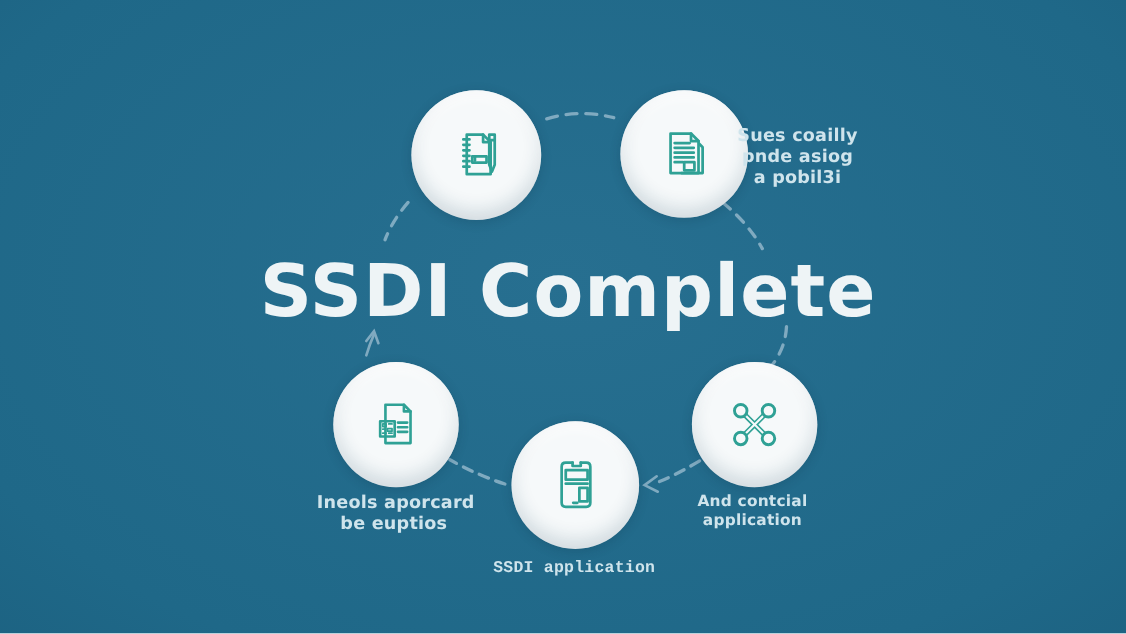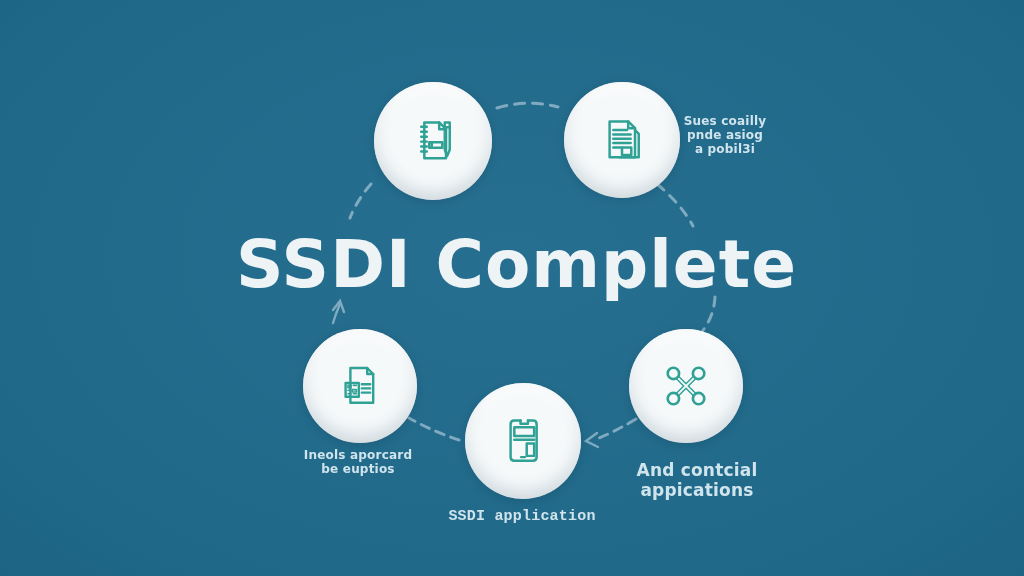--- a/index.html
+++ b/index.html
@@ -20,28 +20,28 @@
   .node-circle svg{display:block;}
   .main-title{
     position:absolute;left:0;right:4px;top:226px;
     text-align:center;
     font-size:66px;font-weight:800;letter-spacing:1px;
     color:#eef4f6;
     margin-left:13px;
   }
   .label{
     position:absolute;text-align:center;
-    color:#cfe4ec;font-weight:600;font-size:12px;line-height:1.18;
+    color:#cfe4ec;font-weight:600;font-size:16px;line-height:1.18;
     letter-spacing:.2px;
   }
   .label div{white-space:nowrap;}
   .label-top-right{left:655px;top:114px;width:140px;}
   .label-bottom-left{left:288px;top:448px;width:140px;}
   .label-bottom-center{left:442px;top:508px;width:160px;font-size:15px;font-family:Liberation Mono, monospace;}
-  .label-right{left:626px;top:448px;width:142px;font-size:17px;margin-top:12px;}
+  .label-right{left:613px;top:448px;width:142px;font-size:14px;}
 </style>
 </head>
 <body>
 
 <div class="stage">
 
   <svg class="connector-layer" viewBox="0 0 1024 576" fill="none">
     <g stroke="#8ab1c6" stroke-width="3" stroke-linecap="round" opacity="0.9">
 
       <path d="M497 108 Q 527 99 558 107" stroke-dasharray="10 8"></path>
@@ -133,16 +133,16 @@
     <div>Ineols aporcard</div>
     <div>be euptios</div>
   </div>
 
   <div class="label label-bottom-center">
     <div>SSDI application</div>
   </div>
 
   <div class="label label-right">
     <div>And contcial</div>
-    <div>appications</div>
+    <div>application</div>
   </div>
 
 </div>
 
 </body></html>

